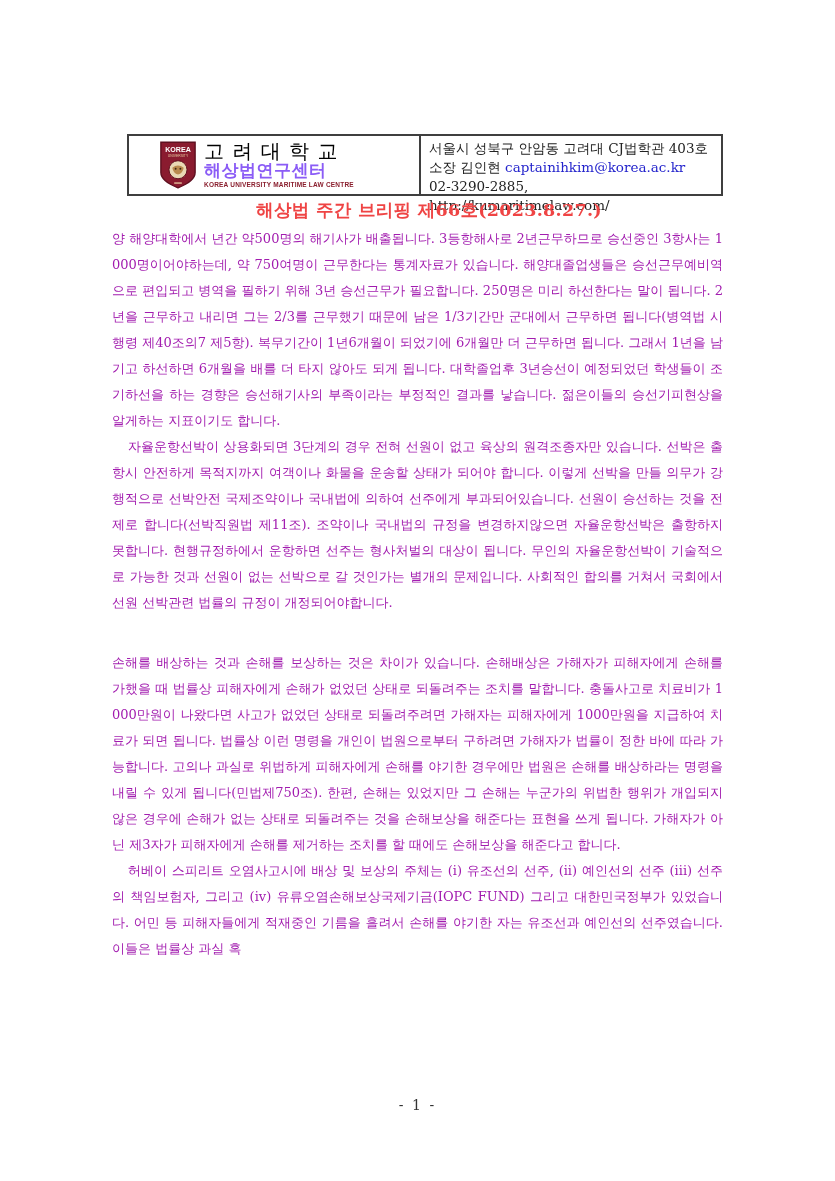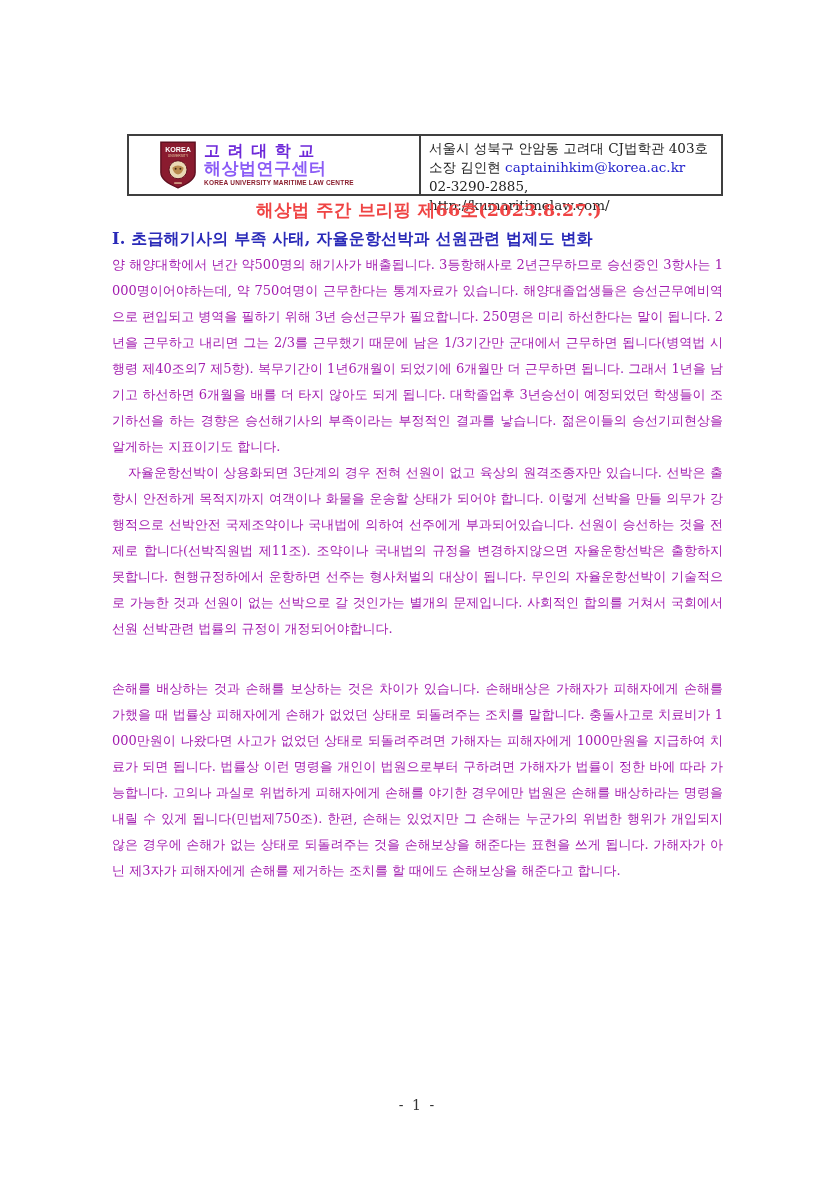--- a/index.html
+++ b/index.html
@@ -19,21 +19,21 @@
     display:flex;
   }
   .cell-logo {
     width:292px; border-right:2px solid #3f3f3f;
     display:flex; align-items:center; gap:7px;
     padding:4px 4px 4px 30px;
   }
   .crest { width:38px; height:48px; flex:0 0 auto; }
   .logo-text { display:flex; flex-direction:column; line-height:1.05; }
   .logo-univ {
-    color:#6d28d9; font-weight:bold; font-size:16px; letter-spacing:1px;
+    color:#000000; font-weight:normal; font-size:20px; letter-spacing:1px;
     white-space:nowrap;
   }
   .logo-center {
     color:#8b5cf6; font-weight:bold; font-size:17px; letter-spacing:0.5px;
     white-space:nowrap;
   }
   .logo-en {
     color:#8a1f2e; font-weight:bold; font-size:6.5px; letter-spacing:0.2px;
     margin-top:2px; white-space:nowrap;
     font-family:"Liberation Sans","DejaVu Sans",sans-serif;
@@ -100,26 +100,26 @@
       </div>
       <div>02-3290-2885,  http://kumaritimelaw.com/</div>
     </div>
   </div>
 
   <div class="doc-title">해상법 주간 브리핑 제66호(2023.8.27.)</div>
 
   <div class="content">
 
     <div class="section">
-      <div class="sec-heading">I. 초급해기사의 부족 사태, 자율운항선박과 선원관련 법제도 변화</div>
       <div class="para">양 해양대학에서 년간 약500명의 해기사가 배출됩니다. 3등항해사로 2년근무하므로 승선중인 3항사는 1000명이어야하는데, 약 750여명이 근무한다는 통계자료가 있습니다. 해양대졸업생들은 승선근무예비역으로 편입되고 병역을 필하기 위해 3년 승선근무가 필요합니다. 250명은 미리 하선한다는 말이 됩니다. 2년을 근무하고 내리면 그는 2/3를 근무했기 때문에 남은 1/3기간만 군대에서 근무하면 됩니다(병역법 시행령 제40조의7 제5항). 복무기간이 1년6개월이 되었기에 6개월만 더 근무하면 됩니다. 그래서 1년을 남기고 하선하면 6개월을 배를 더 타지 않아도 되게 됩니다. 대학졸업후 3년승선이 예정되었던 학생들이 조기하선을 하는 경향은 승선해기사의 부족이라는 부정적인 결과를 낳습니다. 젊은이들의 승선기피현상을 알게하는 지표이기도 합니다.</div>
       <div class="para indent">자율운항선박이 상용화되면 3단계의 경우 전혀 선원이 없고 육상의 원격조종자만 있습니다. 선박은 출항시 안전하게 목적지까지 여객이나 화물을 운송할 상태가 되어야 합니다. 이렇게 선박을 만들 의무가 강행적으로 선박안전 국제조약이나 국내법에 의하여 선주에게 부과되어있습니다. 선원이 승선하는 것을 전제로 합니다(선박직원법 제11조). 조약이나 국내법의 규정을 변경하지않으면 자율운항선박은 출항하지 못합니다. 현행규정하에서 운항하면 선주는 형사처벌의 대상이 됩니다. 무인의 자율운항선박이 기술적으로 가능한 것과 선원이 없는 선박으로 갈 것인가는 별개의 문제입니다. 사회적인 합의를 거쳐서 국회에서 선원 선박관련 법률의 규정이 개정되어야합니다.</div>
     </div>
 
     <div class="section">
       <div class="para">손해를 배상하는 것과 손해를 보상하는 것은 차이가 있습니다. 손해배상은 가해자가 피해자에게 손해를 가했을 때 법률상 피해자에게 손해가 없었던 상태로 되돌려주는 조치를 말합니다. 충돌사고로 치료비가 1000만원이 나왔다면 사고가 없었던 상태로 되돌려주려면 가해자는 피해자에게 1000만원을 지급하여 치료가 되면 됩니다. 법률상 이런 명령을 개인이 법원으로부터 구하려면 가해자가 법률이 정한 바에 따라 가능합니다. 고의나 과실로 위법하게 피해자에게 손해를 야기한 경우에만 법원은 손해를 배상하라는 명령을 내릴 수 있게 됩니다(민법제750조). 한편, 손해는 있었지만 그 손해는 누군가의 위법한 행위가 개입되지않은 경우에 손해가 없는 상태로 되돌려주는 것을 손해보상을 해준다는 표현을 쓰게 됩니다. 가해자가 아닌 제3자가 피해자에게 손해를 제거하는 조치를 할 때에도 손해보상을 해준다고 합니다.</div>
+      <div class="para indent">허베이 스피리트 오염사고시에 배상 및 보상의 주체는 (i) 유조선의 선주, (ii) 예인선의 선주 (iii) 선주의 책임보험자, 그리고 (iv) 유류오염손해보상국제기금(IOPC FUND) 그리고 대한민국정부가 있었습니다. 어민 등 피해자들에게 적재중인 기름을 흘려서 손해를 야기한 자는 유조선과 예인선의 선주였습니다. 이들은 법률상 과실 혹</div>
     </div>
 
   </div>
 
   <div class="page-number">- 1 -</div>
 
 </div>
 
 </body></html>

